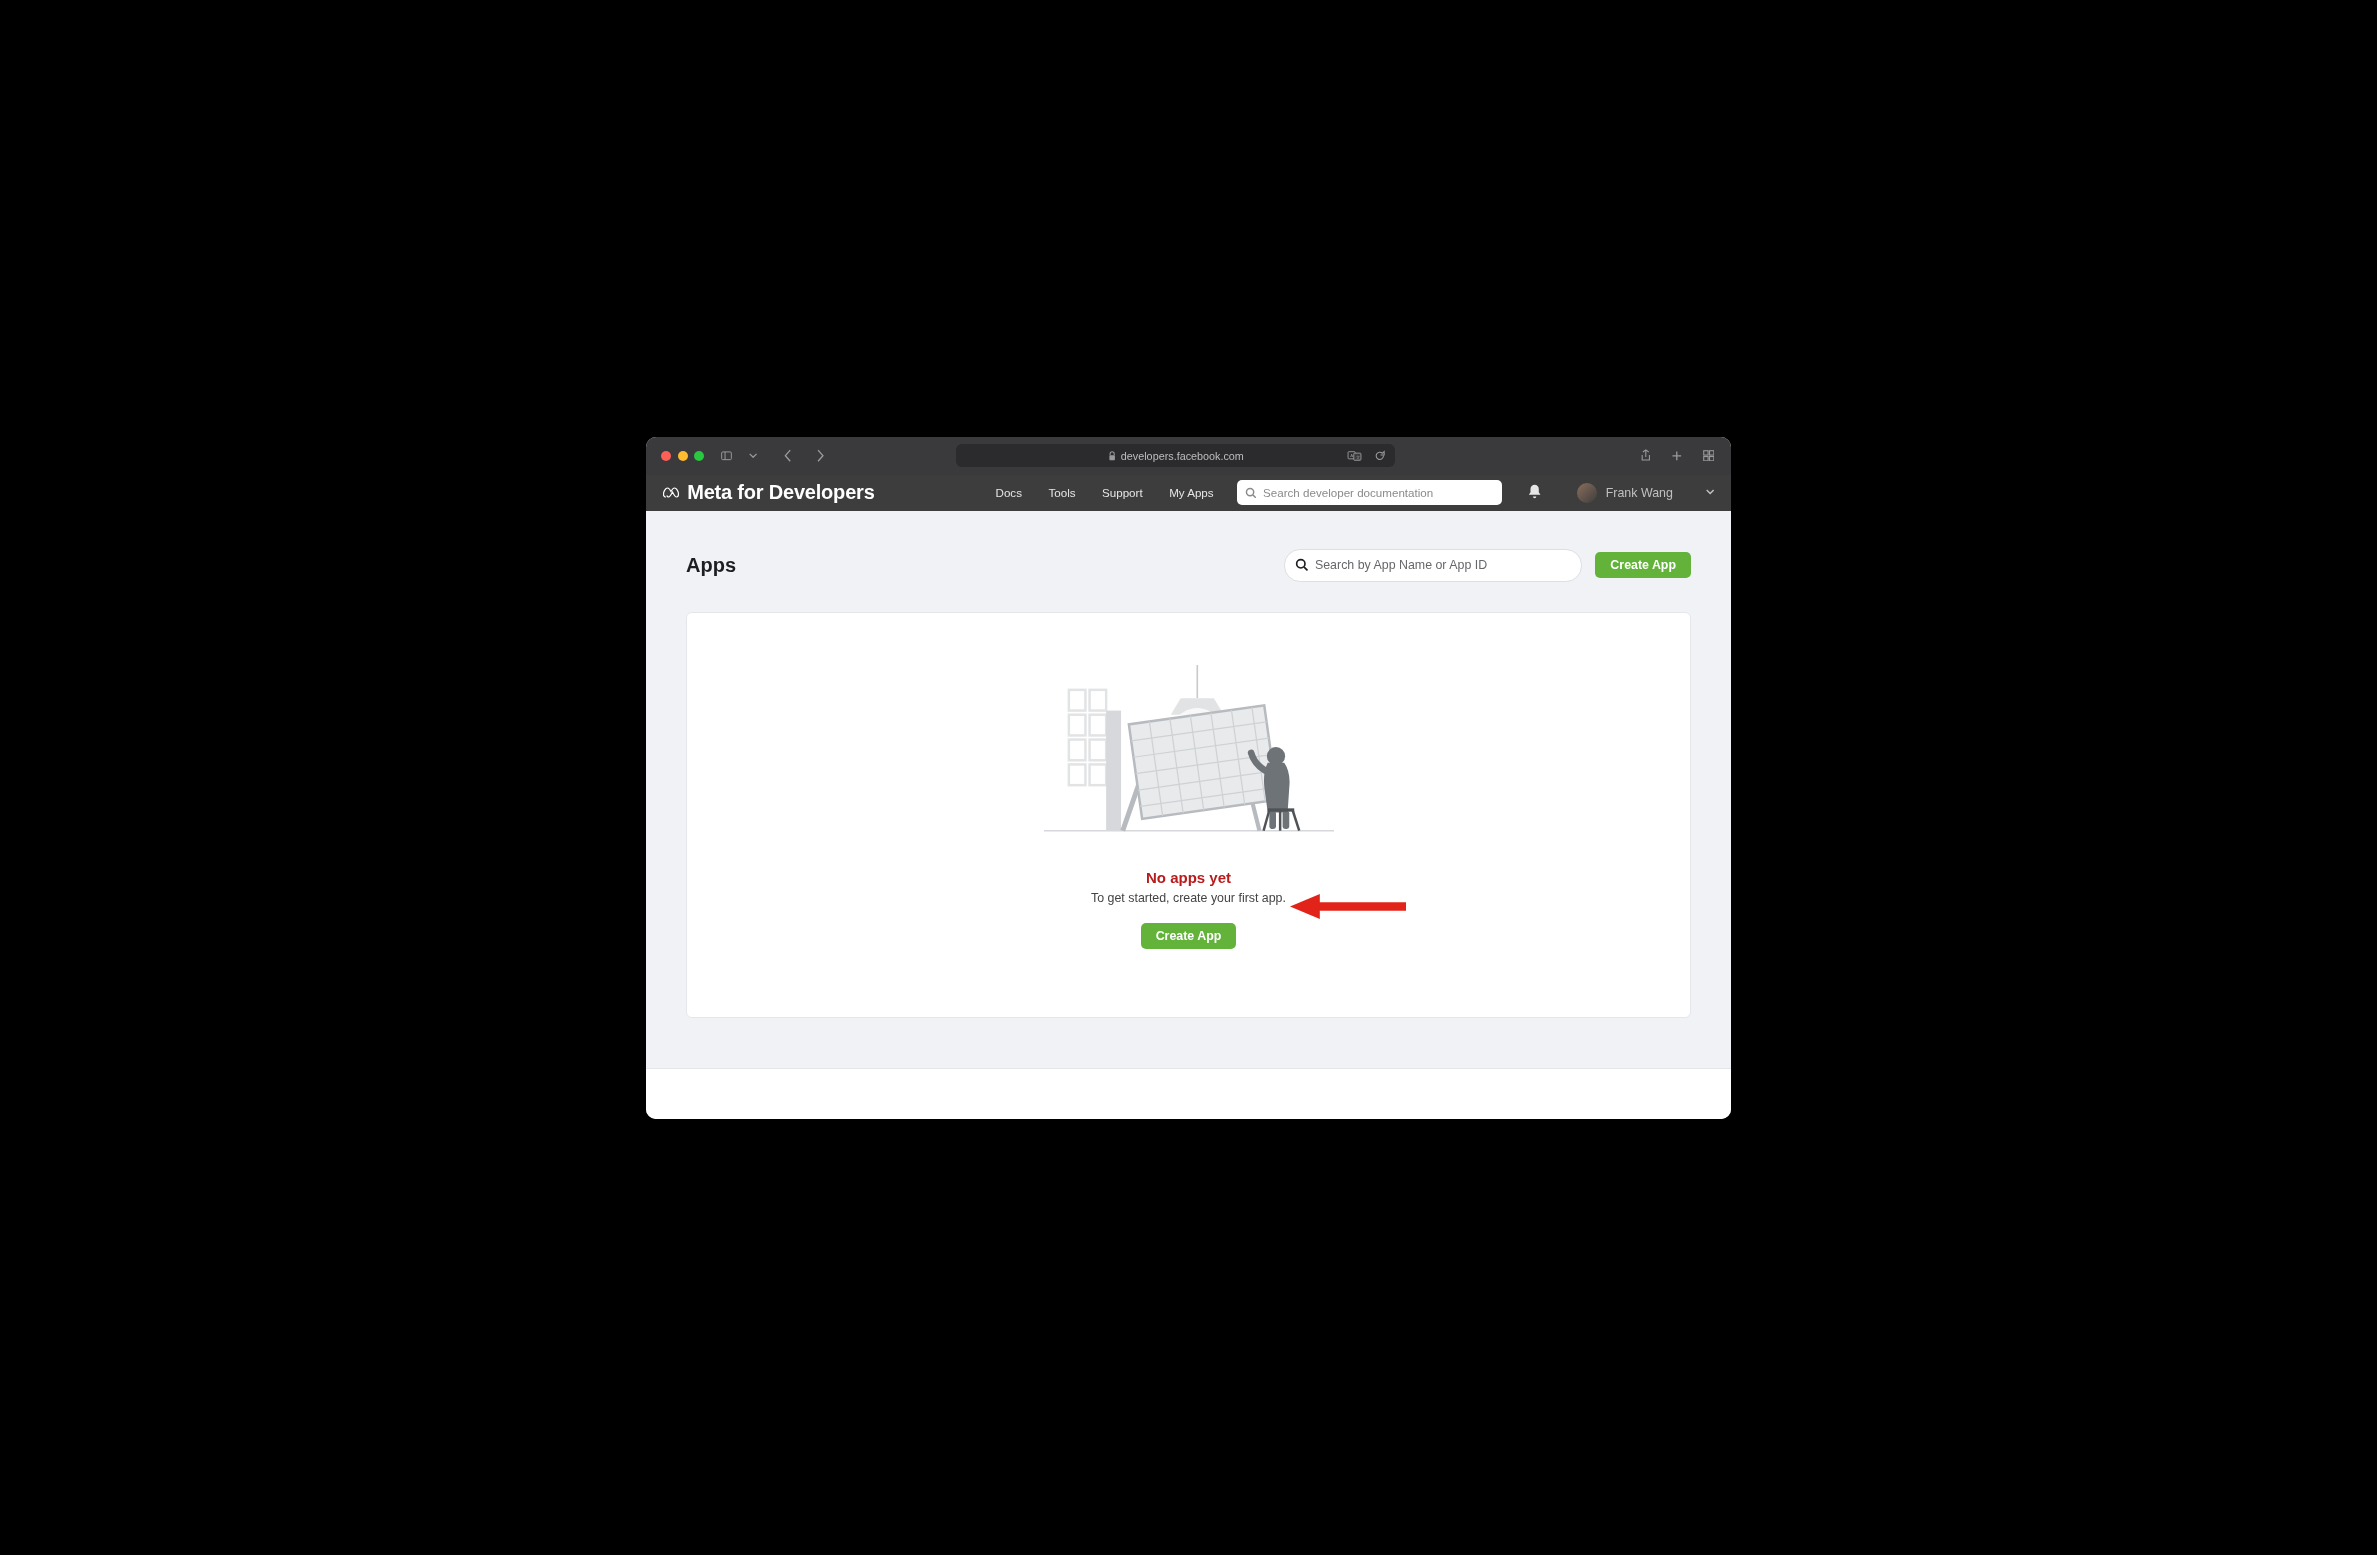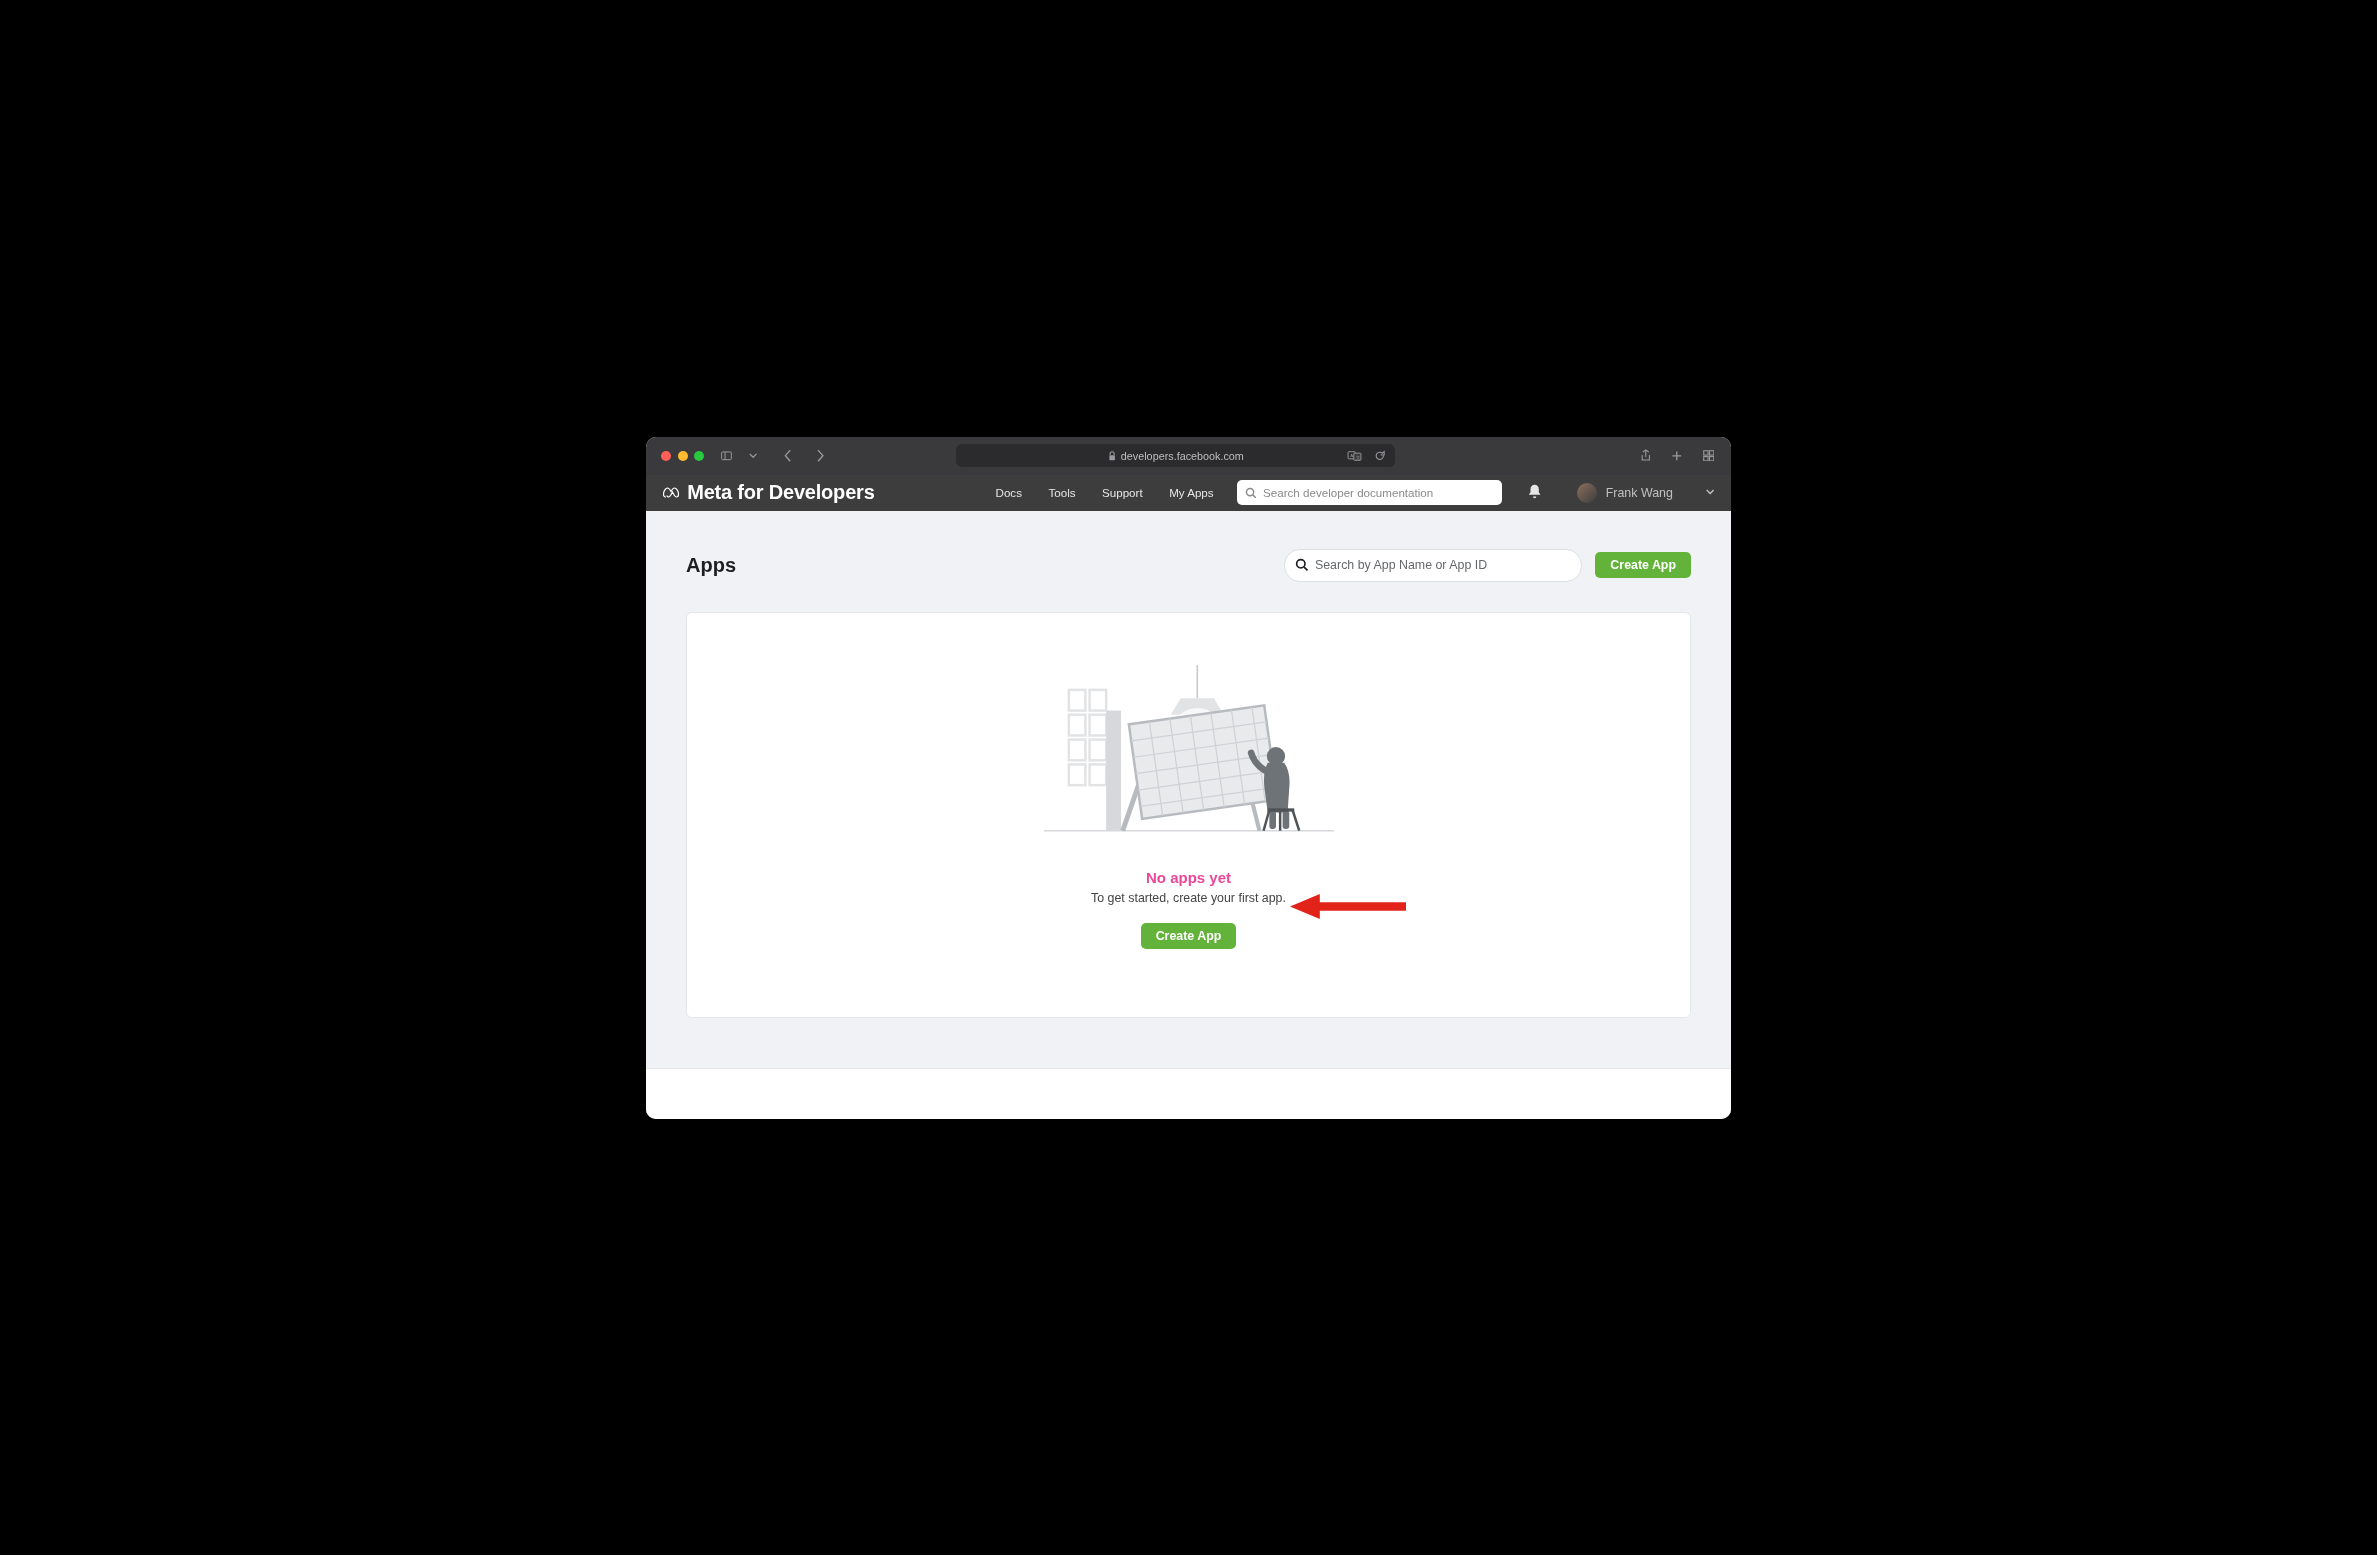--- a/index.html
+++ b/index.html
@@ -286,21 +286,21 @@
       padding: 50px 0 66px;
     }
     .illus {
       width: 290px;
       height: 174px;
       margin-bottom: 30px;
     }
     .empty-title {
       font-size: 15px;
       font-weight: 700;
-      color: #ec4899;
+      color: #b91c1c;
       margin-bottom: 5px;
     }
     .empty-sub {
       font-size: 12.4px;
       color: #444;
       margin-bottom: 18px;
     }
     .annot-arrow {
       position: absolute;
       left: 56%;

